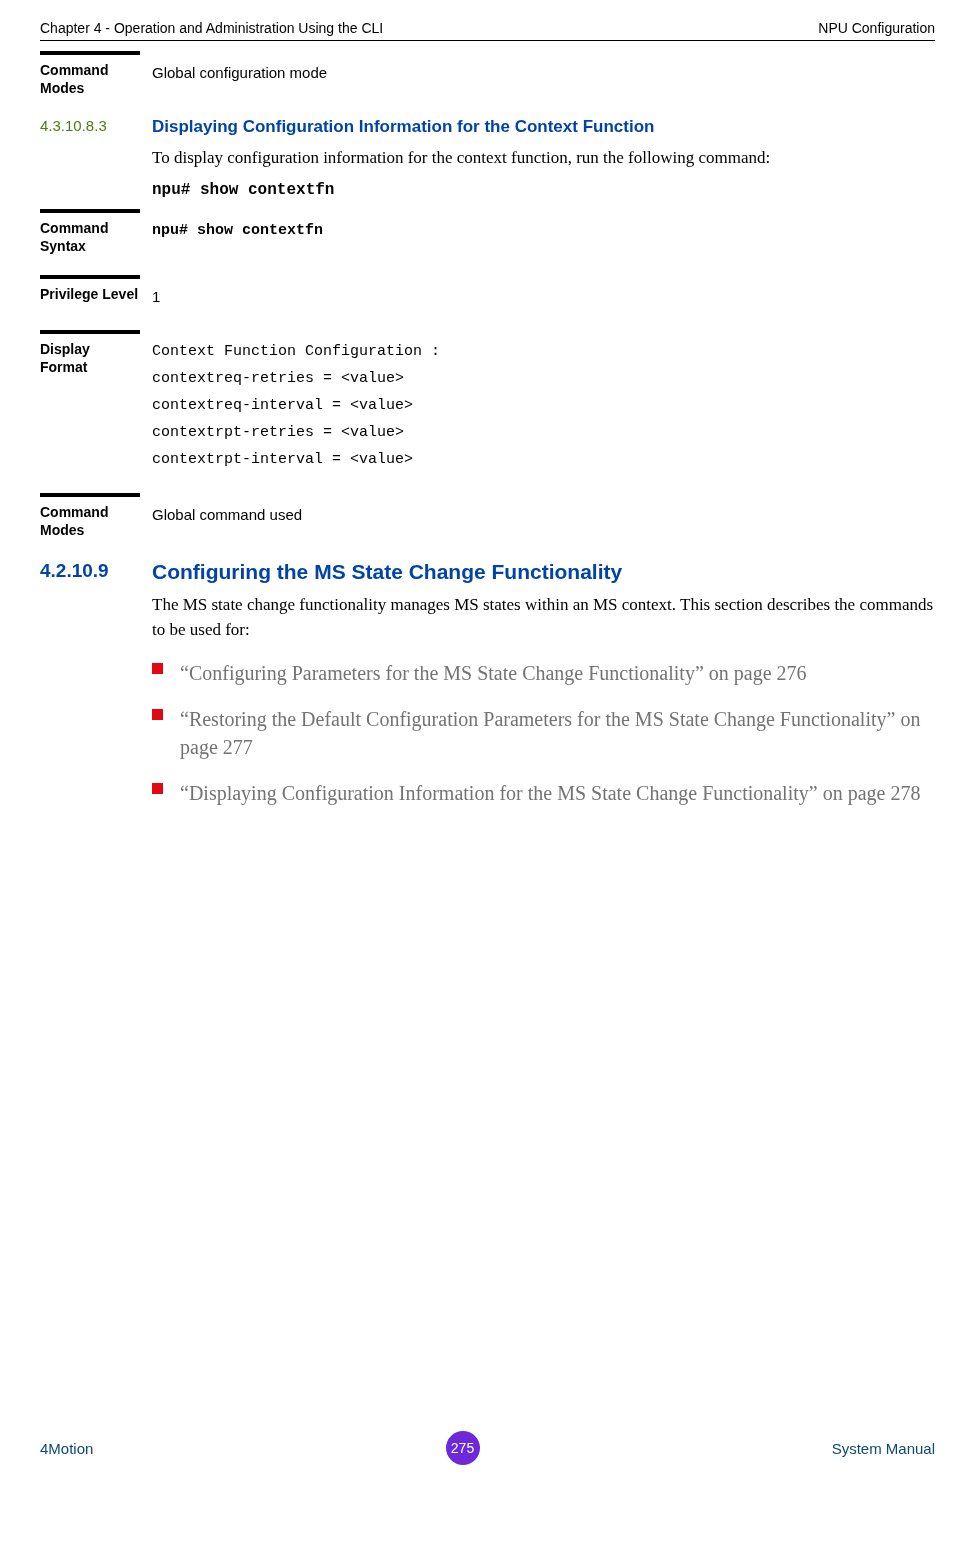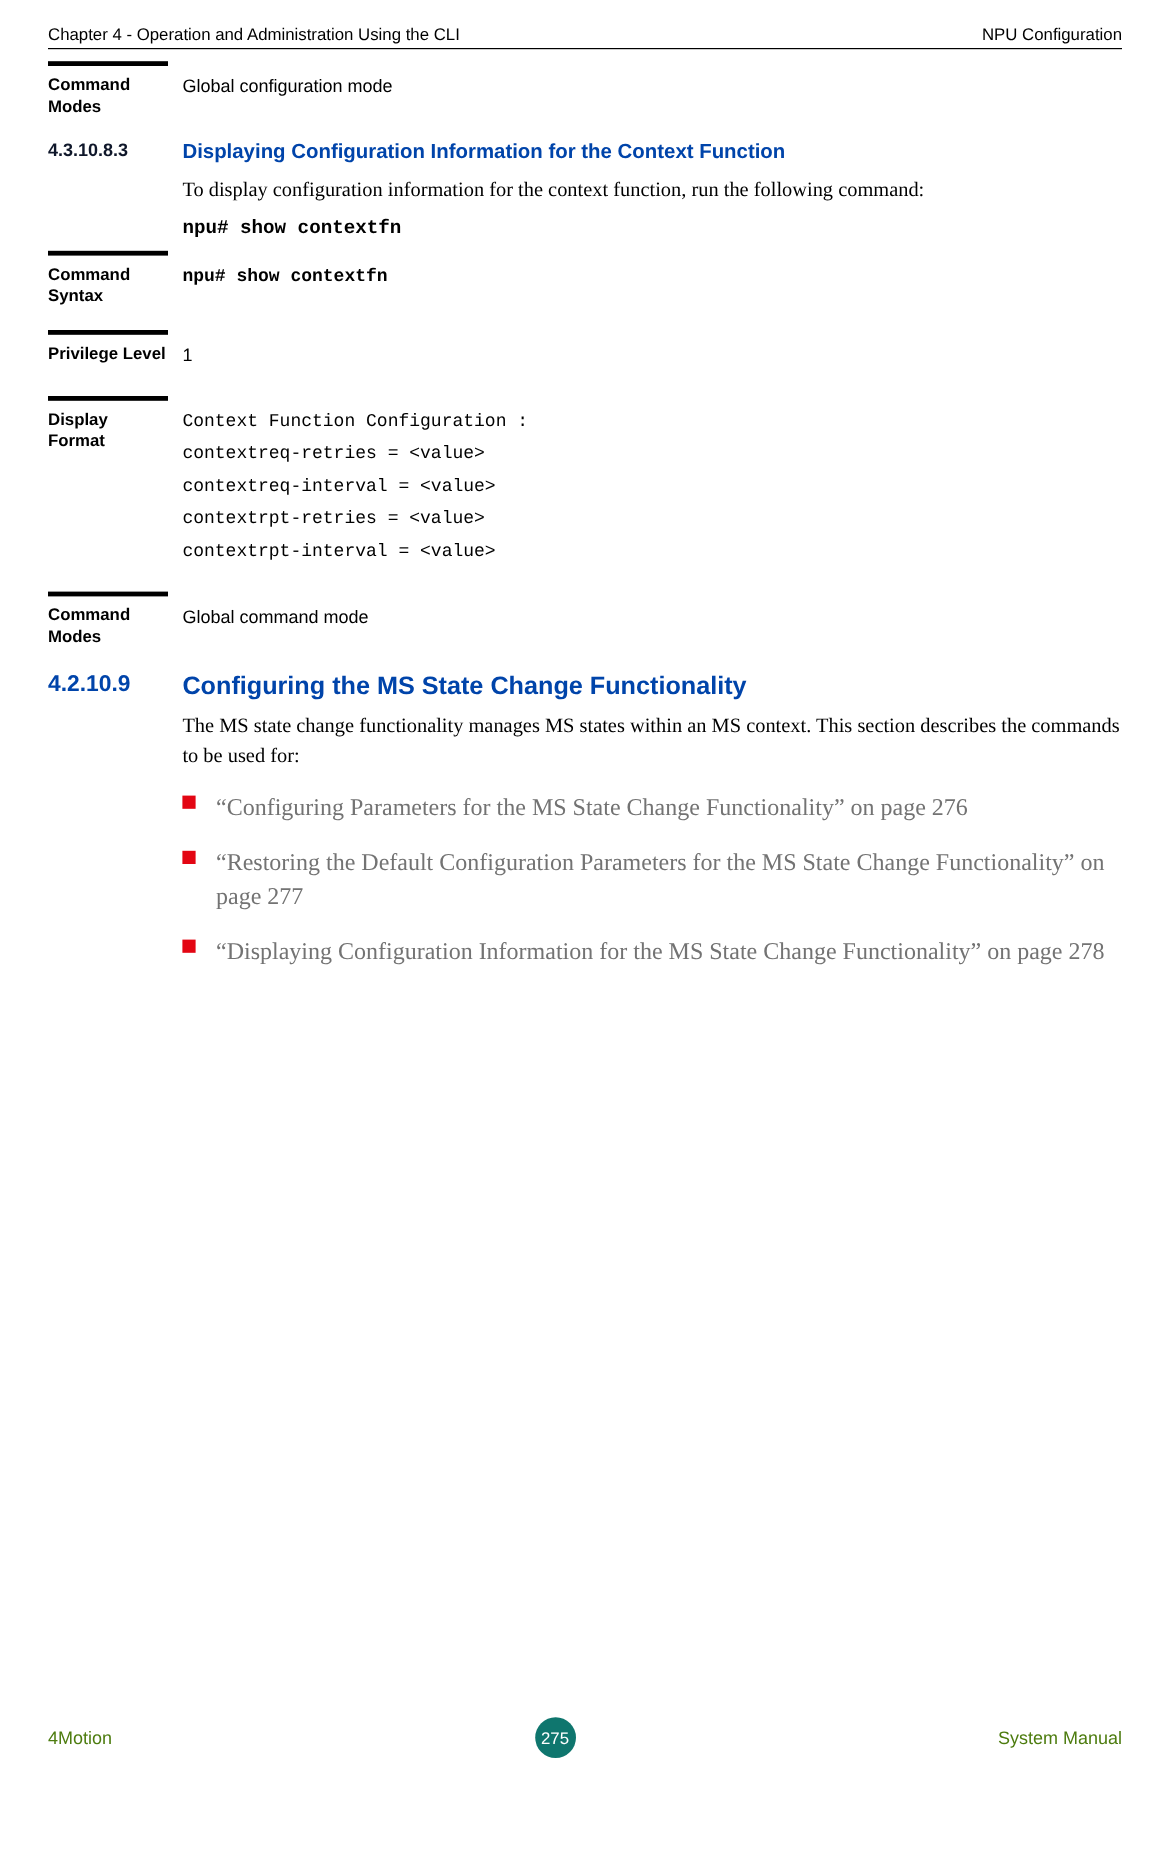--- a/index.html
+++ b/index.html
@@ -58,22 +58,22 @@
   }
   .section-row {
     display: flex;
     margin-top: 20px;
     margin-bottom: 8px;
   }
   .section-num {
     width: 100px;
     flex: 0 0 100px;
     font-size: 15px;
-    font-weight: bold;
-    color: #0f172a;
+    font-weight: normal;
+    color: #4d7c0f;
   }
   .section-num-big {
     width: 100px;
     flex: 0 0 100px;
     font-size: 19px;
     font-weight: bold;
     color: #0044aa;
   }
   .section-title {
     flex: 1;
@@ -130,24 +130,24 @@
     position: absolute;
     bottom: 15px;
     left: 40px;
     right: 40px;
     display: flex;
     justify-content: space-between;
     align-items: center;
     font-size: 15px;
   }
   .footer-left, .footer-right {
-    color: #4d7c0f;
+    color: #0c4a6e;
   }
   .footer-center {
-    background: #0f766e;
+    background: #6d28d9;
     color: #fff;
     border-radius: 50%;
     width: 34px;
     height: 34px;
     display: flex;
     align-items: center;
     justify-content: center;
     font-size: 14px;
   }
 </style>
@@ -199,21 +199,21 @@
       <div>contextreq-interval = &lt;value&gt;</div>
       <div>contextrpt-retries = &lt;value&gt;</div>
       <div>contextrpt-interval = &lt;value&gt;</div>
     </div>
   </div>
 
   <div class="entry">
     <div class="entry-label-col">
       <div class="entry-label">Command Modes</div>
     </div>
-    <div class="entry-content">Global command mode</div>
+    <div class="entry-content">Global command used</div>
   </div>
 
   <div class="section-row">
     <div class="section-num-big">4.2.10.9</div>
     <div class="section-title-big">Configuring the MS State Change Functionality</div>
   </div>
   <div class="body-text">The MS state change functionality manages MS states within an MS context. This section describes the commands to be used for:</div>
 
   <ul class="bullet-list">
     <li>

